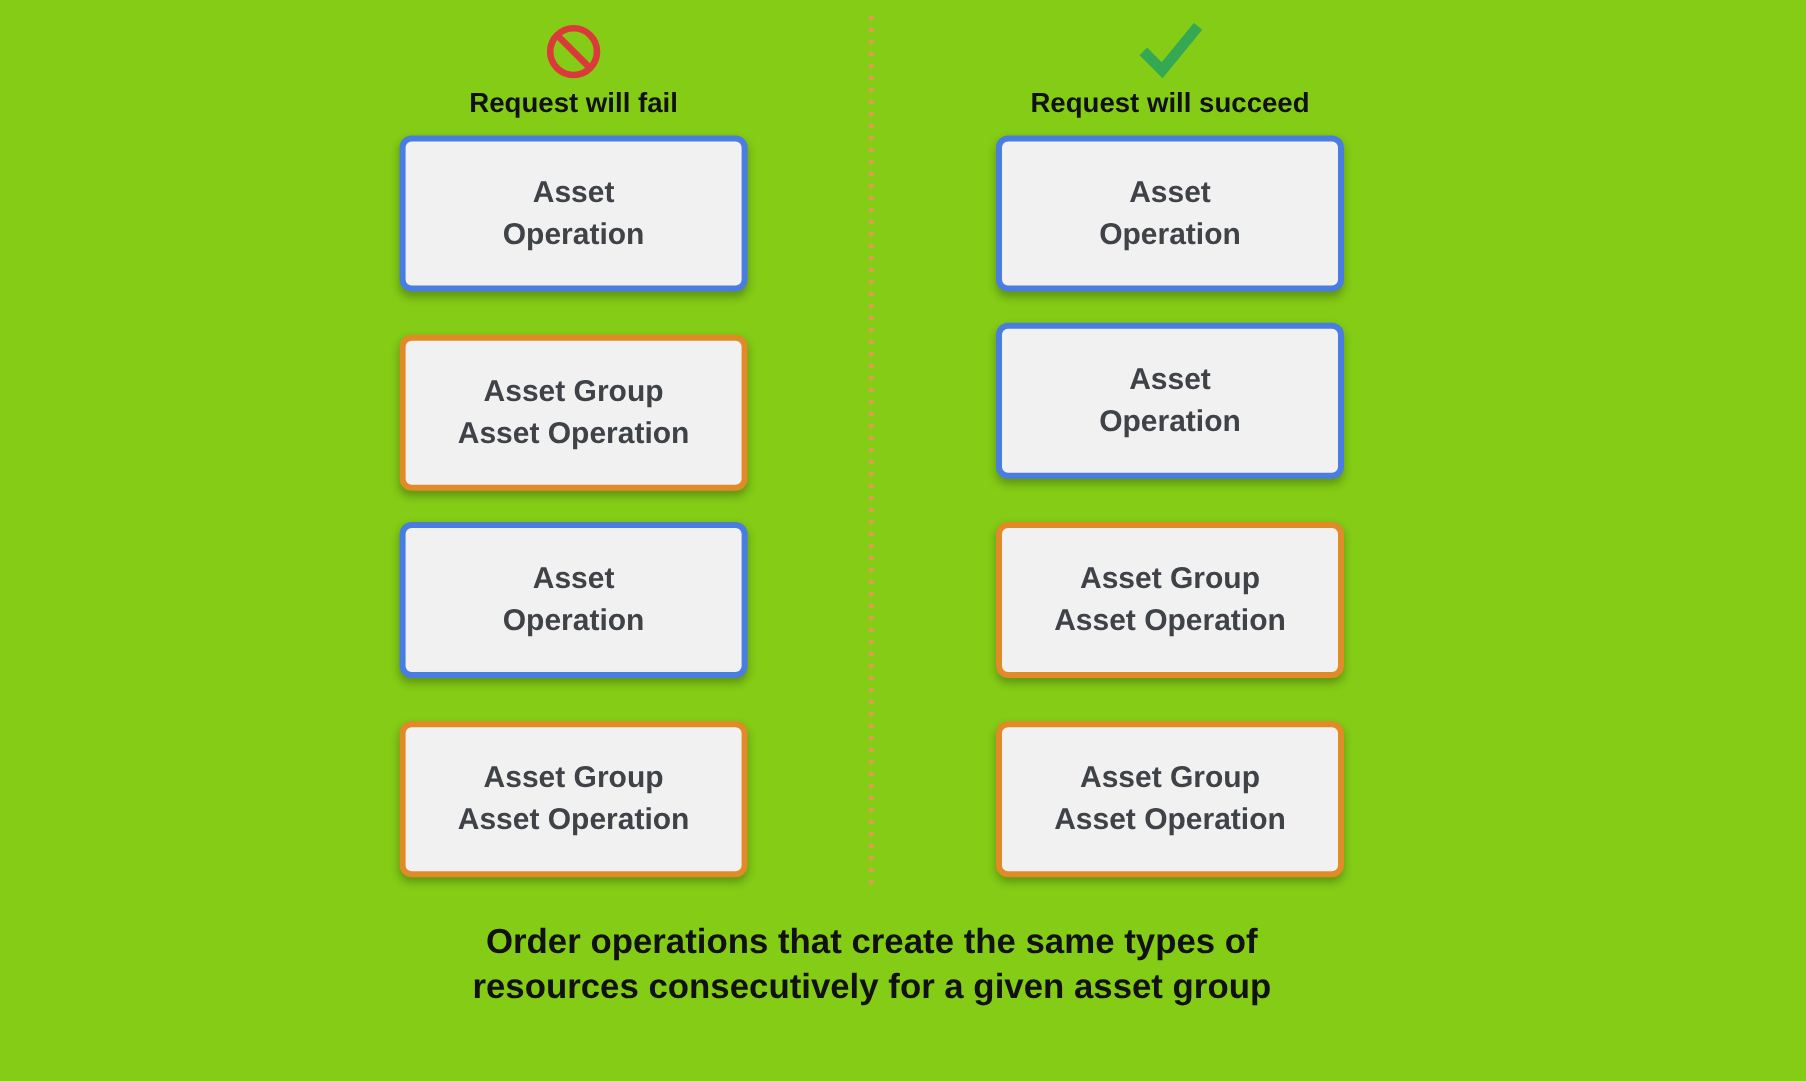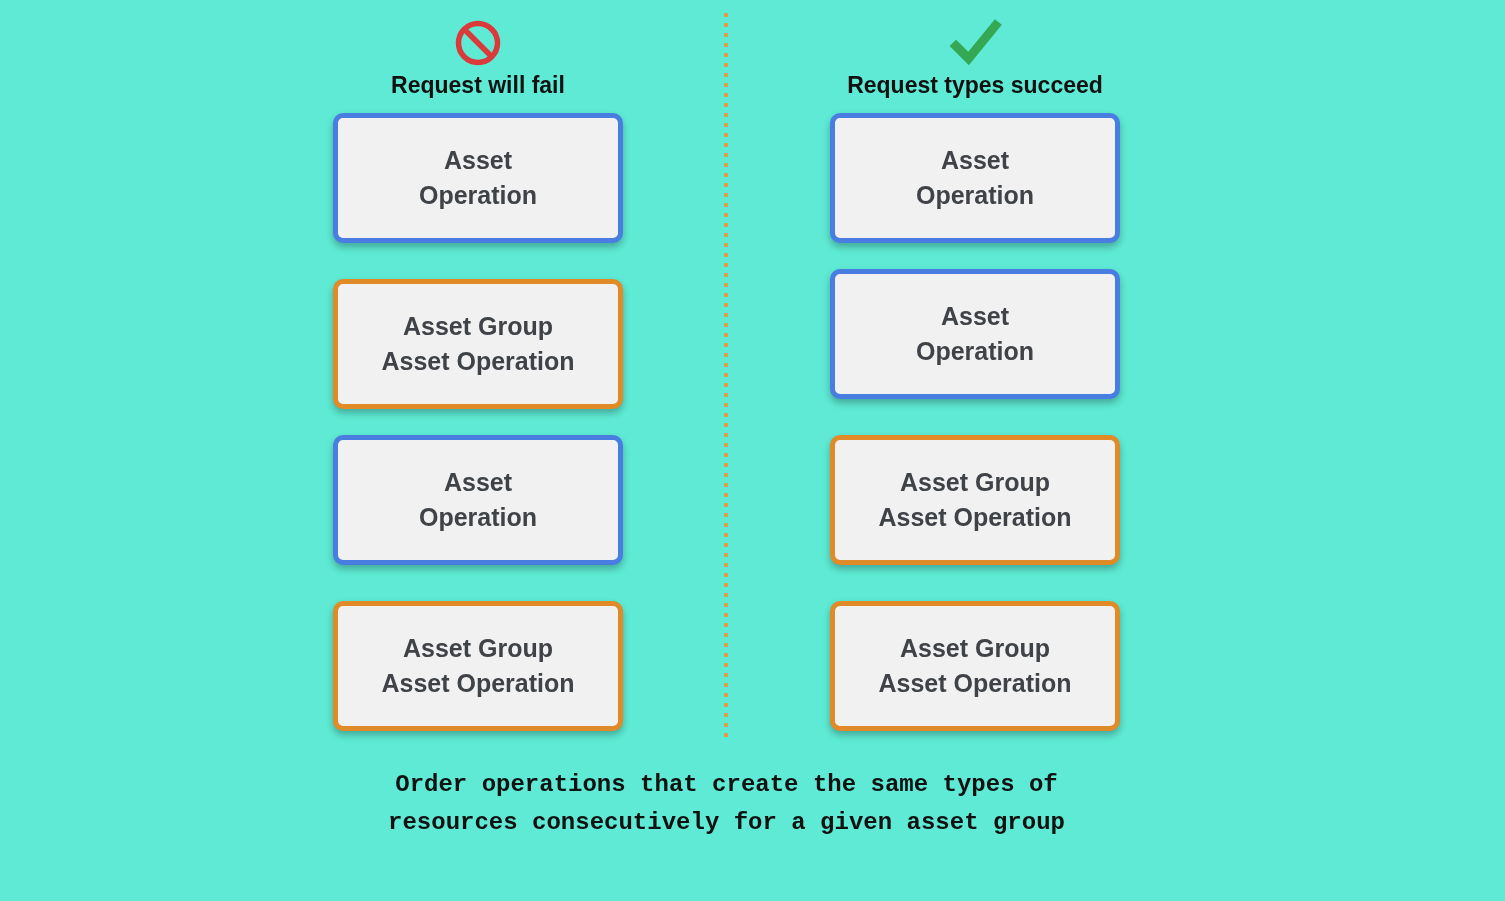--- a/index.html
+++ b/index.html
@@ -5,21 +5,21 @@
   html, body {
     margin: 0;
     padding: 0;
     background: #ffffff;
     font-family: "Liberation Sans", sans-serif;
   }
   .canvas {
     position: relative;
     width: 1505px;
     height: 901px;
-    background: #5eead4;
+    background: #84cc16;
     overflow: hidden;
   }
   .column {
     position: absolute;
     top: 15px;
     width: 290px;
   }
   .column--fail    { left: 333px; }
   .column--succeed { left: 830px; }
 
@@ -75,26 +75,25 @@
       transparent 10px
     );
   }
 
   .caption {
     position: absolute;
     left: 0;
     top: 766px;
     width: 1453px;
     text-align: center;
-    font-size: 24px;
+    font-size: 29px;
     line-height: 38px;
     font-weight: bold;
     color: var(--caption-text, #111);
     white-space: pre-line;
-    font-family: Liberation Mono, monospace;
   }
 </style>
 </head>
 <body>
 
 <div class="canvas">
 
   <div class="column column--fail">
     <div class="col-icon">
       <svg width="46" height="46" viewBox="0 0 46 46" fill="none" aria-hidden="true">
@@ -116,21 +115,21 @@
   </div>
 
   <div class="divider"></div>
 
   <div class="column column--succeed">
     <div class="col-icon">
       <svg width="56" height="50" viewBox="0 0 56 50" fill="none" aria-hidden="true">
         <path d="M9 28 L21.5 40.5 L48.5 7.5" stroke="#34a853" stroke-width="9" fill="none" stroke-linecap="square" stroke-linejoin="miter"></path>
       </svg>
     </div>
-    <div class="col-title">Request types succeed</div>
+    <div class="col-title">Request will succeed</div>
     <div class="boxes">
       <div class="op-box op-box--asset">Asset
 Operation</div>
       <div class="op-box op-box--asset">Asset
 Operation</div>
       <div class="op-box op-box--group">Asset Group
 Asset Operation</div>
       <div class="op-box op-box--group">Asset Group
 Asset Operation</div>
     </div>

